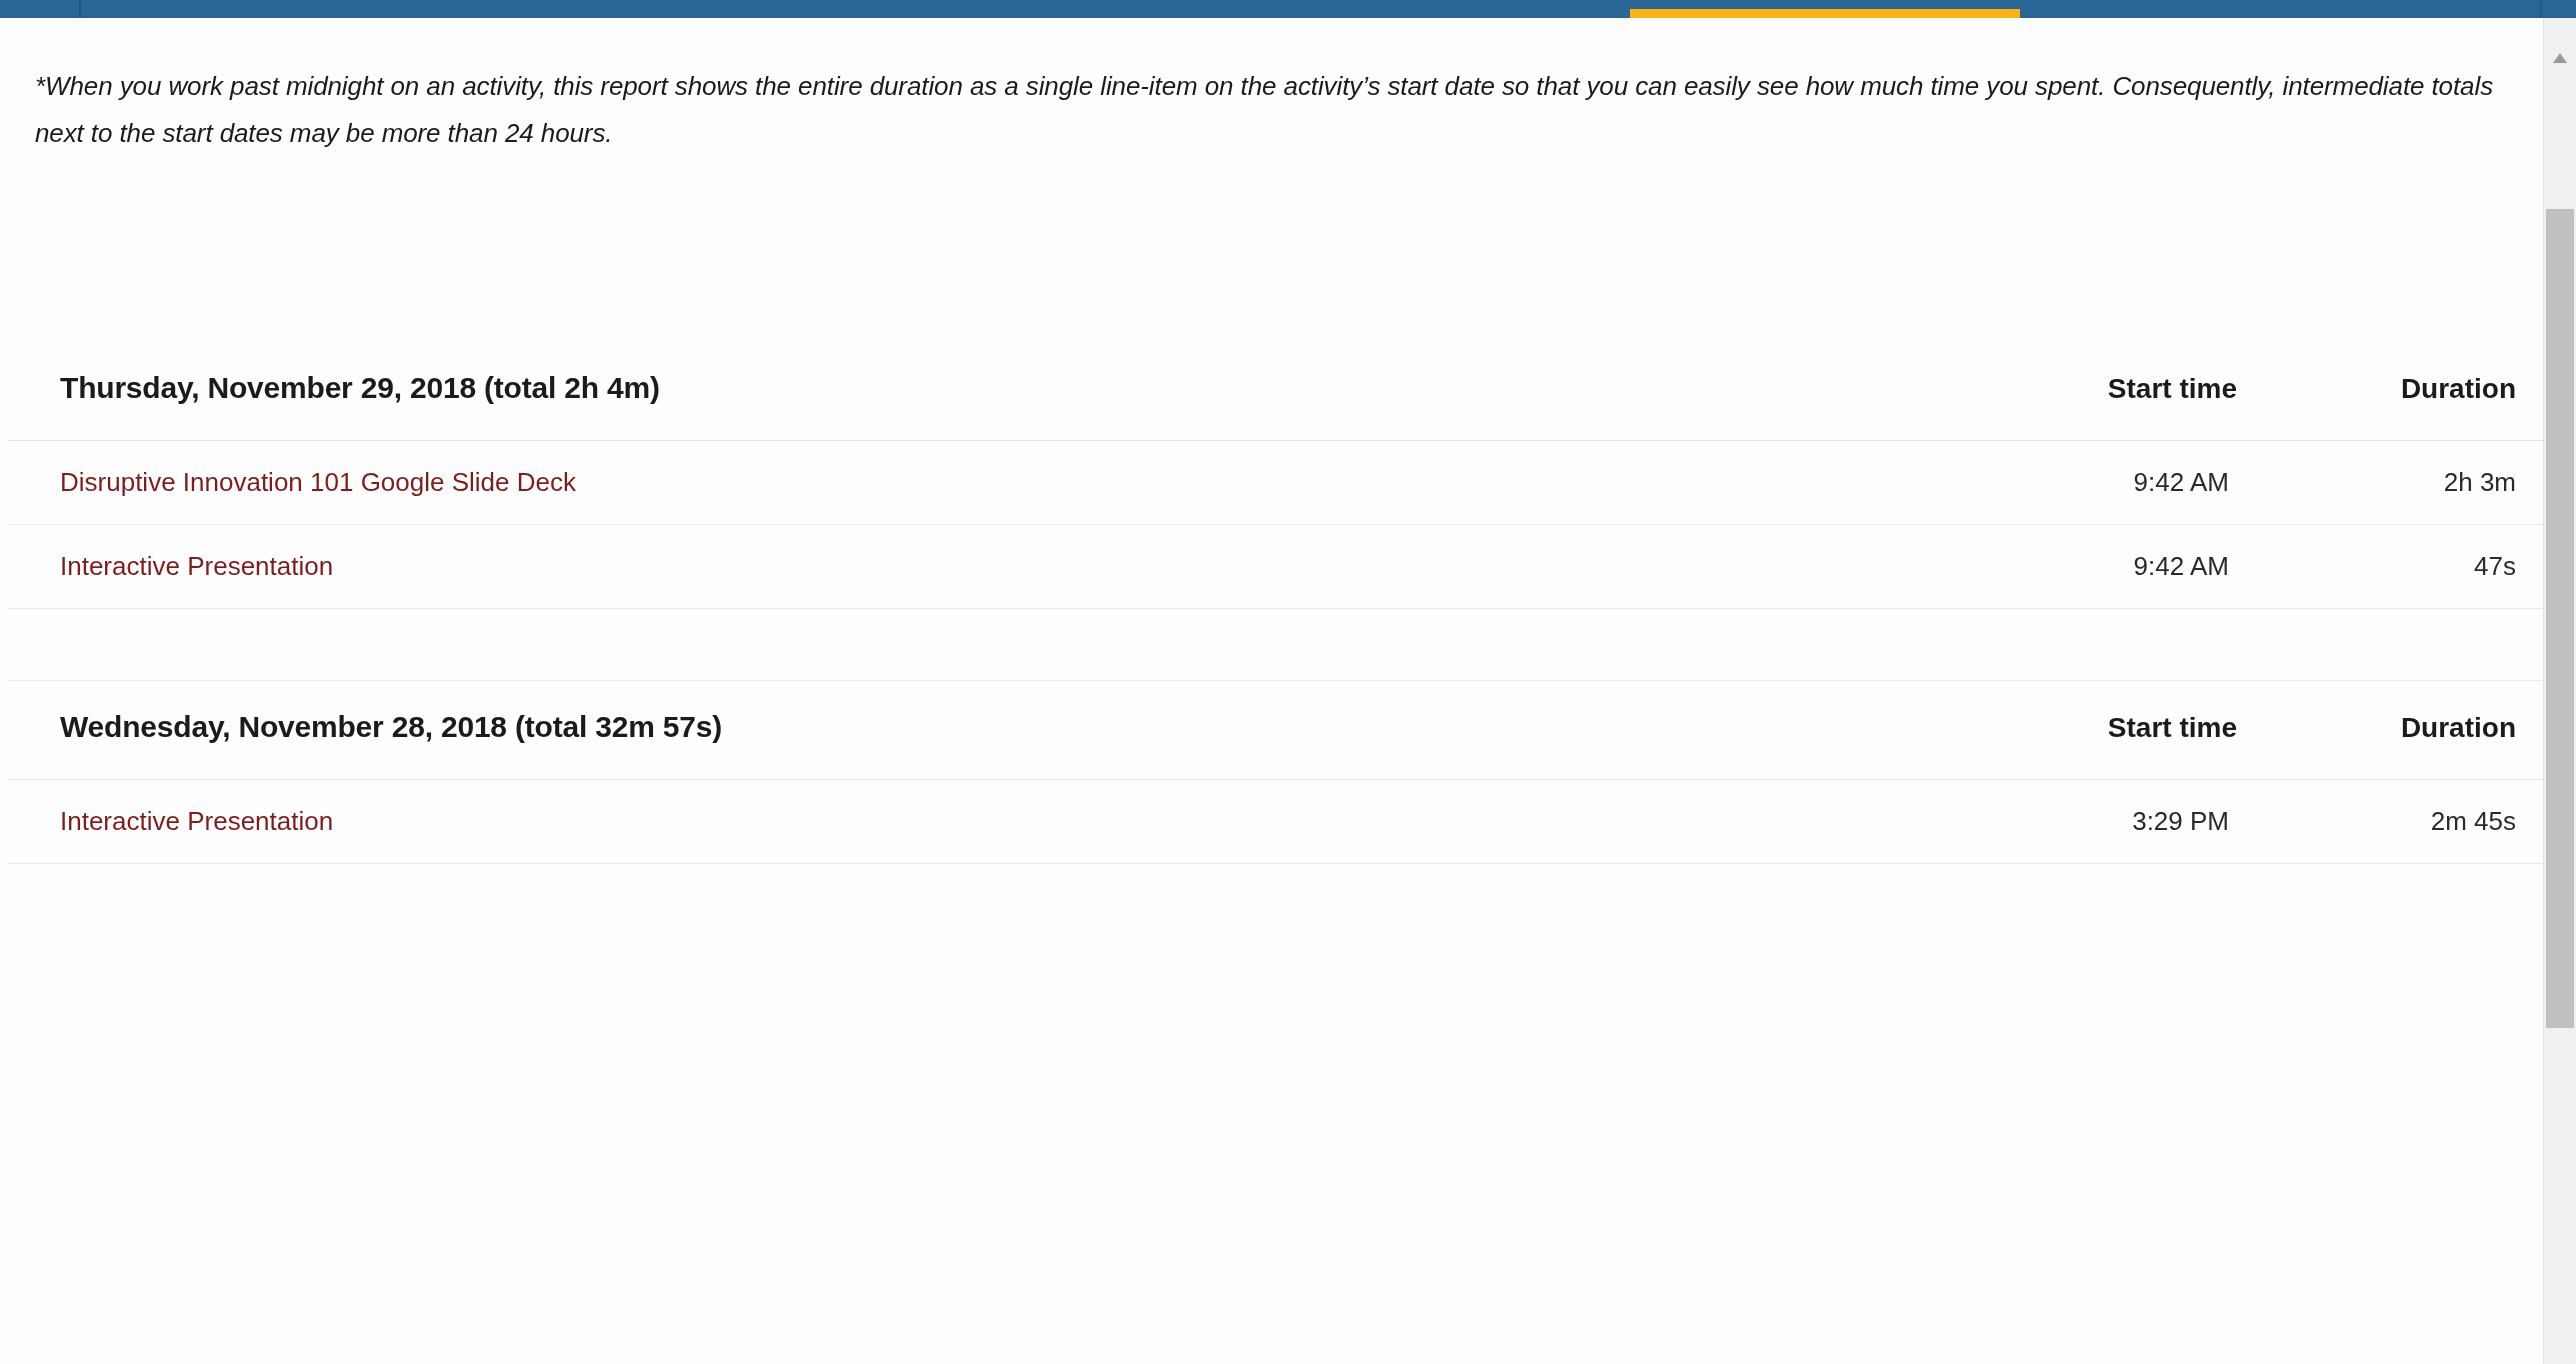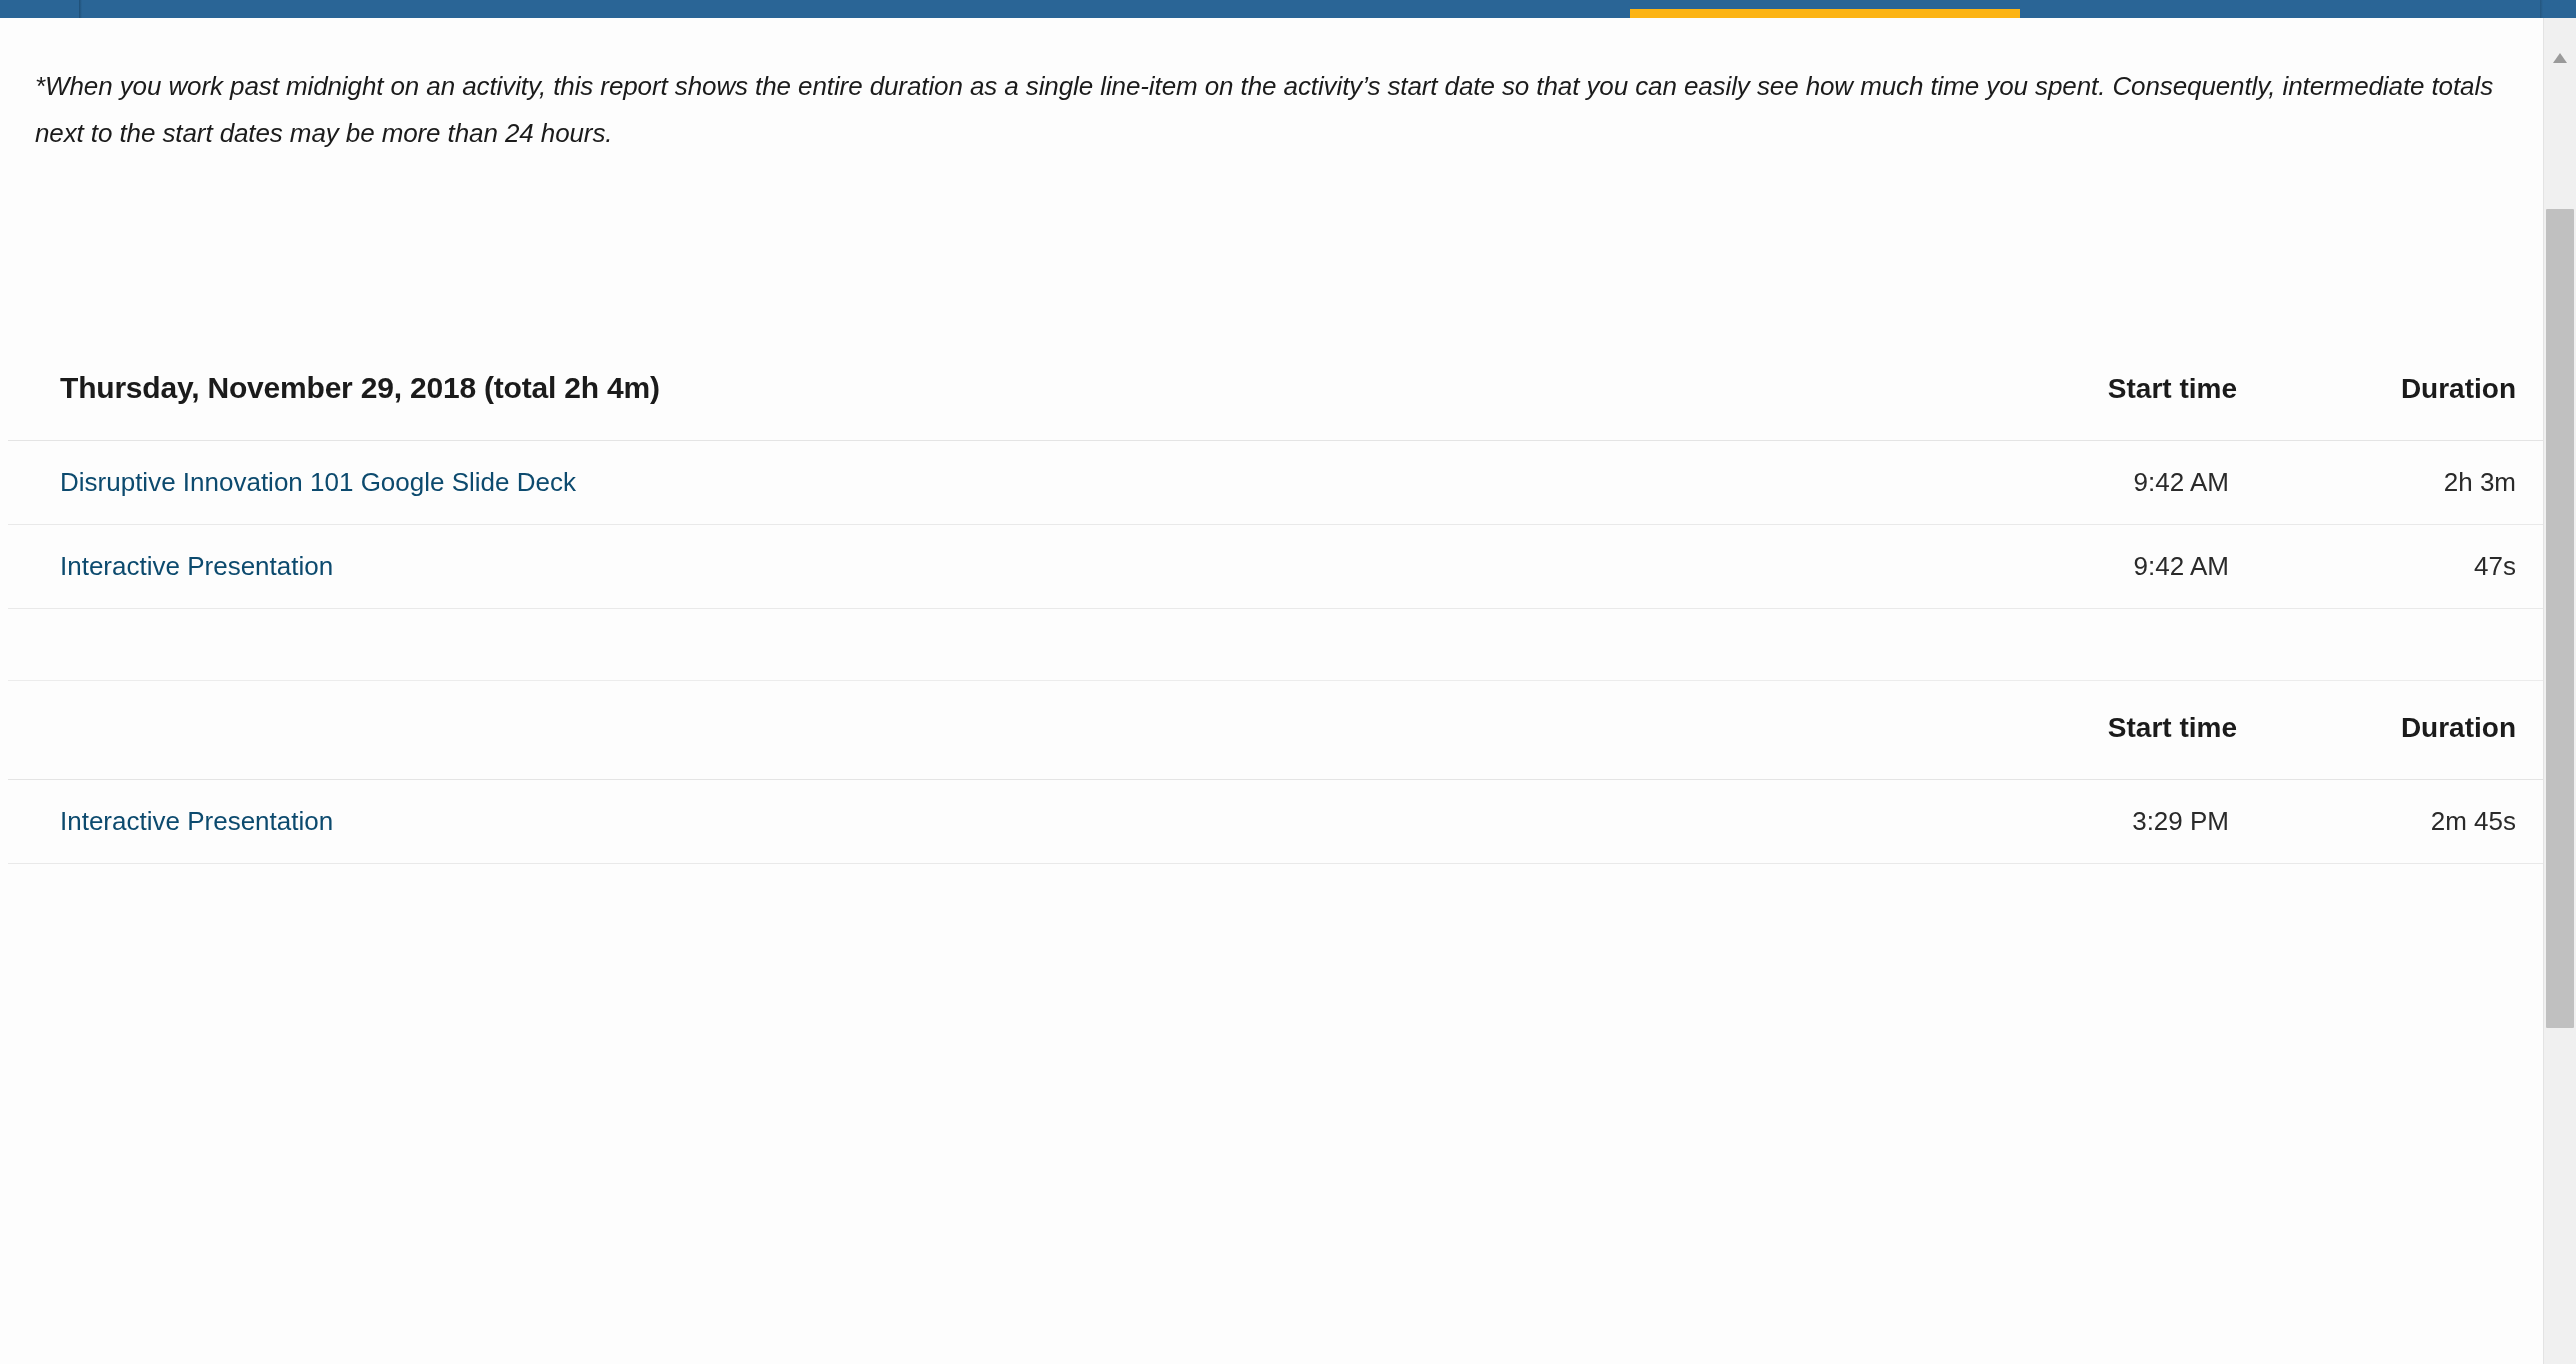--- a/index.html
+++ b/index.html
@@ -145,21 +145,21 @@
     position: relative;
     height: 84px;
     border-bottom: 1.7px solid #e9e9e9;
     box-sizing: border-box;
   }
   .activity-name {
     position: absolute;
     left: 52px;
     top: 26px;
     font-size: 26px;
-    color: #0c4a6e;
+    color: #7f1d1d;
     white-space: nowrap;
   }
   .activity-start {
     position: absolute;
     top: 26px;
     right: 322px;
     font-size: 26px;
     color: #2a2a2a;
     white-space: nowrap;
   }
@@ -239,20 +239,21 @@
     <div class="activity-row">
       <div class="activity-name">Interactive Presentation</div>
       <div class="activity-start">9:42 AM</div>
       <div class="activity-duration">47s</div>
     </div>
     <div class="group-gap"></div>
   </div>
 
   <div class="day-group" style="top:663px;">
     <div class="day-header">
+      <div class="day-title">Wednesday, November 28, 2018 (total 32m 57s)</div>
       <div class="col-head-start">Start time</div>
       <div class="col-head-duration">Duration</div>
     </div>
     <div class="activity-row">
       <div class="activity-name">Interactive Presentation</div>
       <div class="activity-start">3:29 PM</div>
       <div class="activity-duration">2m 45s</div>
     </div>
   </div>
 

